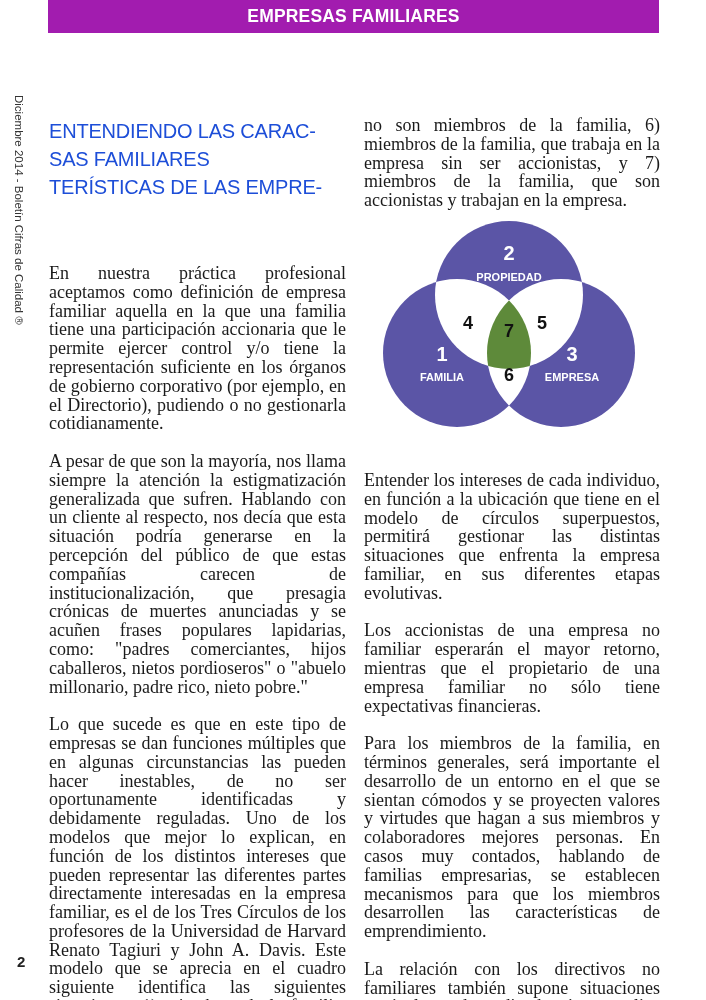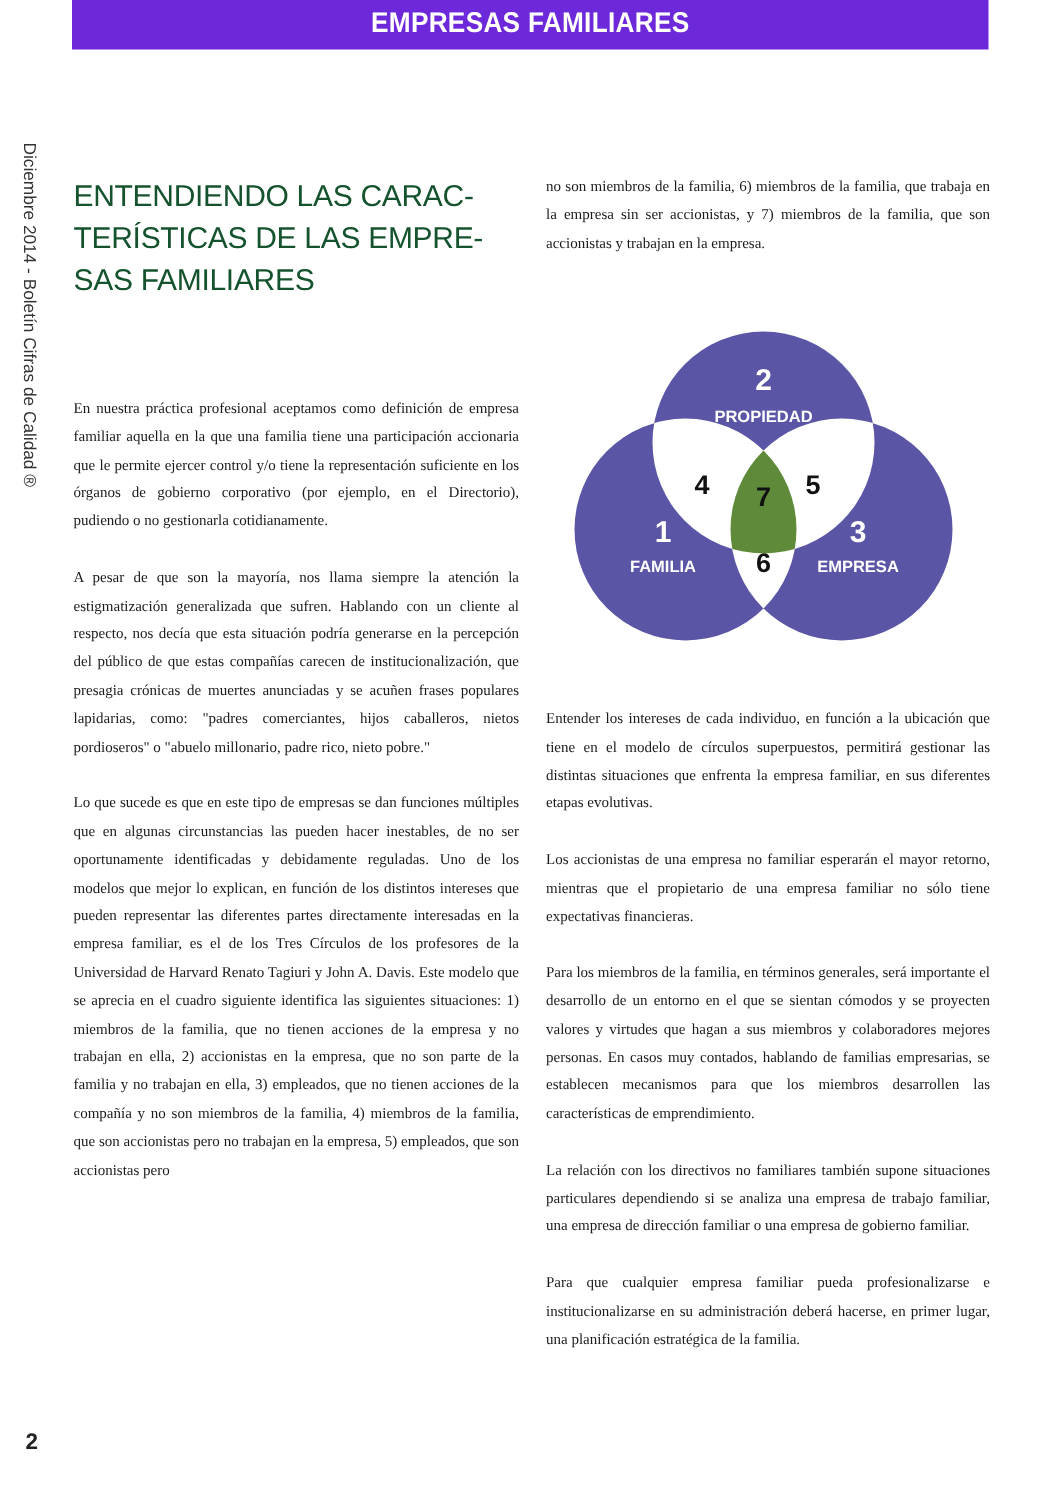--- a/index.html
+++ b/index.html
@@ -2,44 +2,44 @@
 <html><head>
 <meta charset="utf-8">
 <style>
   html, body { margin: 0; padding: 0; background: #ffffff; }
   body { width: 706px; height: 1000px; position: relative; overflow: hidden; font-family: "Liberation Serif", serif; color: #1a1a1a; }
   .banner { position: absolute; left: 48px; top: 0; width: 611px; height: 33px; background: #e04e2a; }
   .banner-title { position: absolute; left: 0; right: 0; top: 5px; text-align: center; color: #ffffff; font-family: "Liberation Sans", sans-serif; font-weight: bold; font-size: 19px; letter-spacing: 0.2px; transform: scaleX(0.92); }
   .side-label { position: absolute; left: 7px; top: 95px; width: 20px; height: 300px; }
   .side-label span { position: absolute; left: 0; top: 0; white-space: nowrap; font-family: "Liberation Sans", sans-serif; font-size: 11.5px; color: #333; transform-origin: 0 0; transform: translate(18px, 0) rotate(90deg); }
   .page-number { position: absolute; left: 17px; top: 953px; font-family: "Liberation Sans", sans-serif; font-weight: bold; font-size: 15px; color: #222; }
-  .article-title { position: absolute; left: 49px; top: 117px; width: 310px; font-family: "Liberation Sans", sans-serif; font-size: 20px; line-height: 28px; color: #14532d; letter-spacing: -0.2px; transform-origin: 0 0; }
-  .col { position: absolute; font-size: 10px; line-height: 18.8px; text-align: justify; }
+  .article-title { position: absolute; left: 49px; top: 117px; width: 310px; font-family: "Liberation Sans", sans-serif; font-size: 20px; line-height: 28px; color: #1d4ed8; letter-spacing: -0.2px; transform-origin: 0 0; }
+  .col { position: absolute; font-size: 18px; line-height: 18.8px; text-align: justify; }
   .col p { margin: 0 0 18.8px 0; }
   .col-left { left: 49px; top: 264px; width: 297px; }
   .col-right-top { left: 364px; top: 116px; width: 296px; }
   .col-right { left: 364px; top: 471px; width: 296px; }
   .venn { position: absolute; left: 380px; top: 215px; width: 260px; height: 220px; }
   .venn svg { width: 260px; height: 220px; display: block; }
 </style>
 </head>
 <body>
 
-<div class="banner" style="background: #6d28d9;">
+<div class="banner" style="background: #a21caf;">
   <div class="banner-title">EMPRESAS FAMILIARES</div>
 </div>
 
 <div class="side-label">
   <span>Diciembre 2014 - Boletín Cifras de Calidad ®</span>
 </div>
 
 <div class="article-title">
   <div>ENTENDIENDO LAS CARAC-</div>
+  <div>SAS FAMILIARES</div>
   <div>TERÍSTICAS DE LAS EMPRE-</div>
-  <div>SAS FAMILIARES</div>
 </div>
 
 <div class="col col-left">
   <p>En nuestra práctica profesional aceptamos como definición de empresa familiar aquella en la que una familia tiene una participación accionaria que le permite ejercer control y/o tiene la representación suficiente en los órganos de gobierno corporativo (por ejemplo, en el Directorio), pudiendo o no gestionarla cotidianamente.</p>
   <p>A pesar de que son la mayoría, nos llama siempre la atención la estigmatización generalizada que sufren. Hablando con un cliente al respecto, nos decía que esta situación podría generarse en la percepción del público de que estas compañías carecen de institucionalización, que presagia crónicas de muertes anunciadas y se acuñen frases populares lapidarias, como: "padres comerciantes, hijos caballeros, nietos pordioseros" o "abuelo millonario, padre rico, nieto pobre."</p>
   <p>Lo que sucede es que en este tipo de empresas se dan funciones múltiples que en algunas circunstancias las pueden hacer inestables, de no ser oportunamente identificadas y debidamente reguladas. Uno de los modelos que mejor lo explican, en función de los distintos intereses que pueden representar las diferentes partes directamente interesadas en la empresa familiar, es el de los Tres Círculos de los profesores de la Universidad de Harvard Renato Tagiuri y John A. Davis. Este modelo que se aprecia en el cuadro siguiente identifica las siguientes situaciones: 1) miembros de la familia, que no tienen acciones de la empresa y no trabajan en ella, 2) accionistas en la empresa, que no son parte de la familia y no trabajan en ella, 3) empleados, que no tienen acciones de la compañía y no son miembros de la familia, 4) miembros de la familia, que son accionistas pero no trabajan en la empresa, 5) empleados, que son accionistas pero</p>
 </div>
 
 <div class="col col-right-top">
   <p>no son miembros de la familia, 6) miembros de la familia, que trabaja en la empresa sin ser accionistas, y 7)  miembros de la familia, que son accionistas y trabajan en la empresa.</p>

